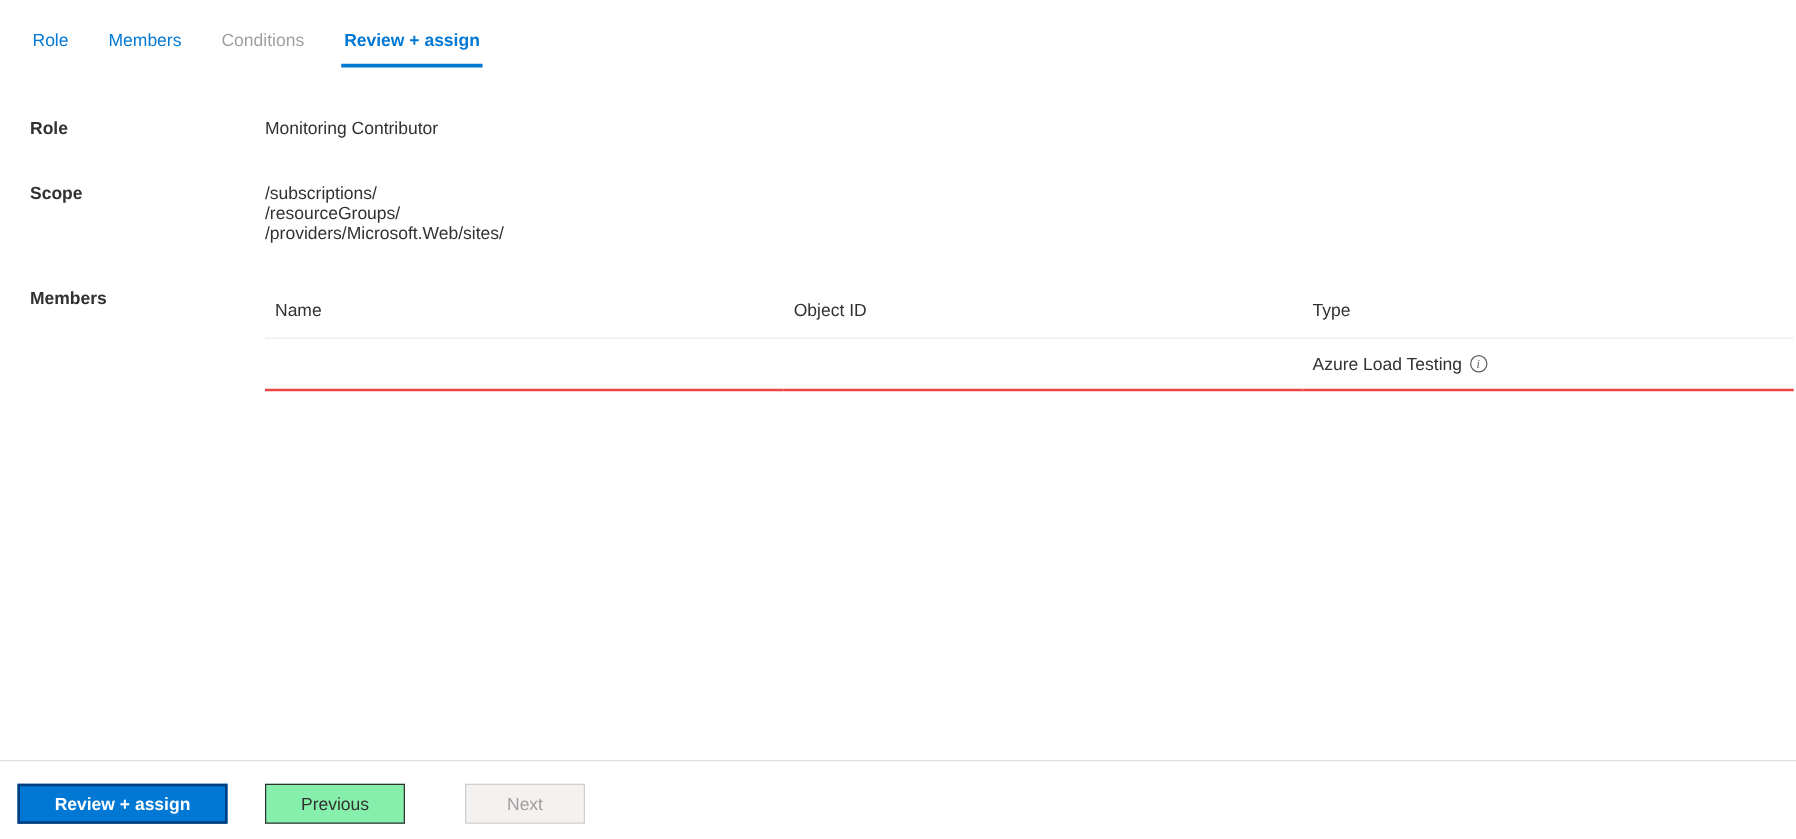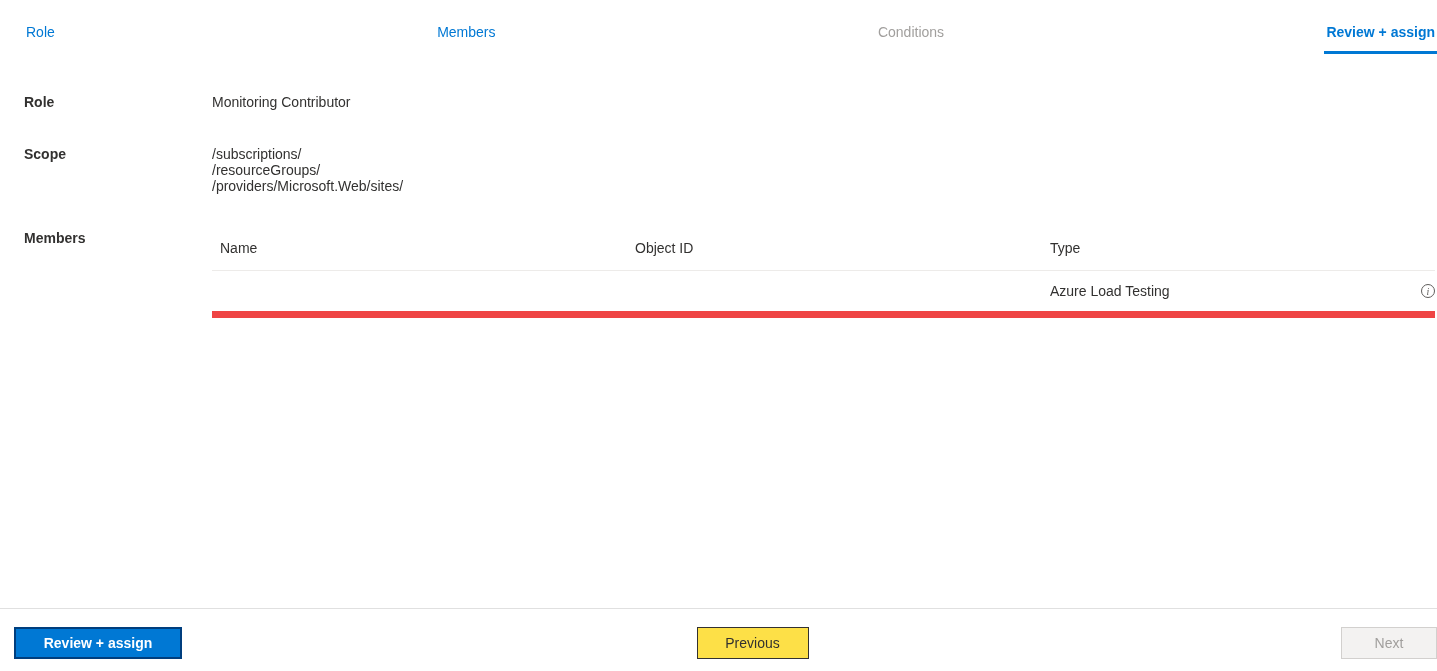--- a/index.html
+++ b/index.html
@@ -1,19 +1,18 @@
 <!DOCTYPE html>
 <html><head>
   <meta charset="utf-8">
   <style>
     * {
       box-sizing: border-box;
       margin: 0;
       padding: 0;
-      justify-content: space-between;
     }
     body {
       font-family: 'Segoe UI', -apple-system, BlinkMacSystemFont, sans-serif;
       font-size: 14px;
       color: #323130;
       background: #ffffff;
       width: 1437px;
       height: 671px;
       position: relative;
     }
@@ -81,21 +80,21 @@
     }
     .members-table th.col-name {
       width: 415px;
     }
     .members-table th.col-objectid {
       width: 415px;
       margin-left: 48px;
     }
     .members-table td {
       padding: 12px 0 12px 8px;
-      border-bottom: 7px solid #ef4444;
+      border-bottom: 2px solid #ef4444;
     }
     .type-cell {
       display: flex;
       align-items: center;
       gap: 6px;
     }
     .info-icon {
       width: 14px;
       height: 14px;
       border: 1px solid #605e5c;
@@ -129,21 +128,21 @@
       height: 32px;
     }
     .btn-primary {
       background: #0078d4;
       color: #ffffff;
       border: 2px solid #003e7e;
       font-weight: 600;
       min-width: 168px;
     }
     .btn-secondary {
-      background: #fde047;
+      background: #86efac;
       color: #323130;
       border: 1px solid #323130;
       min-width: 112px;
     }
     .btn-disabled {
       background: #f3f2f1;
       color: #a19f9d;
       border: 1px solid #d2d0ce;
       cursor: default;
     }

